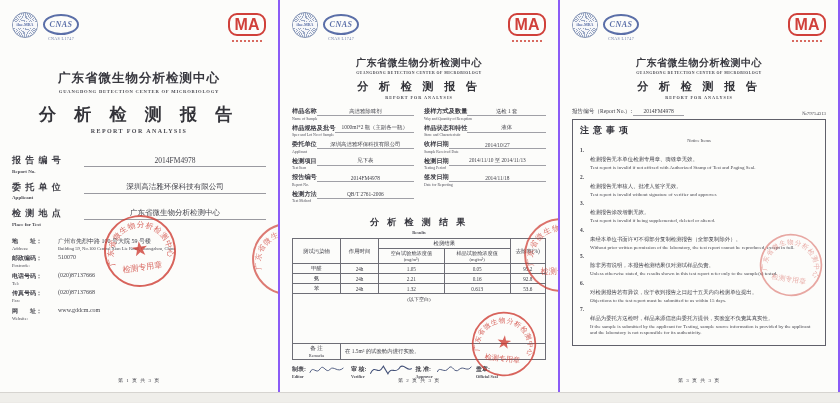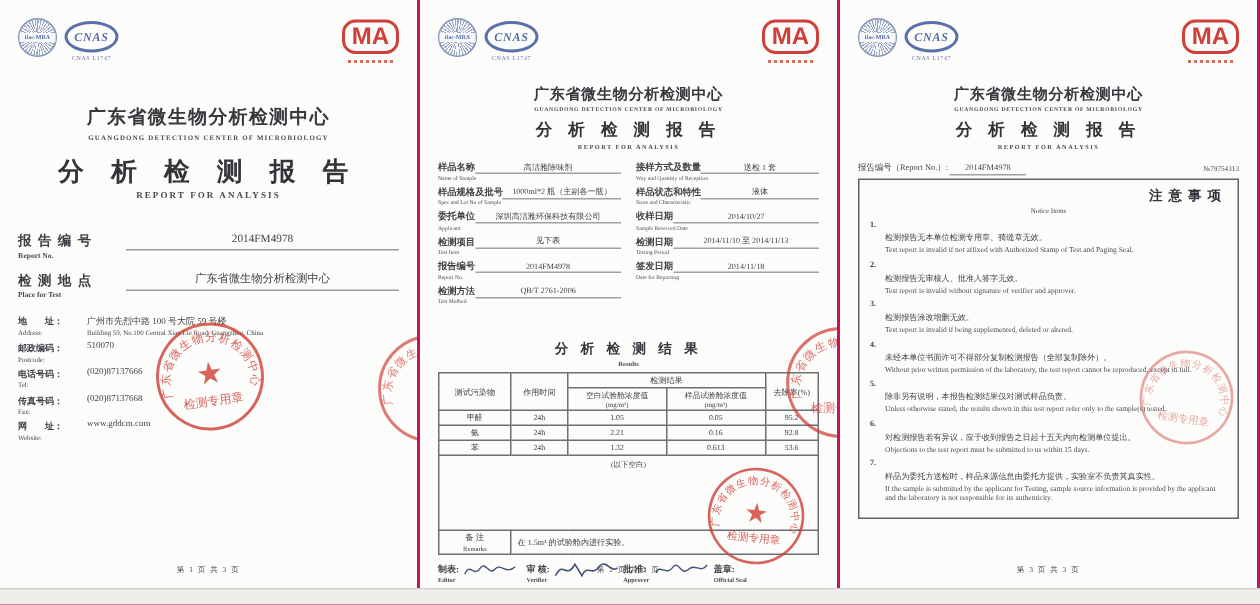--- a/index.html
+++ b/index.html
@@ -1,17 +1,17 @@
 <!DOCTYPE html>
 <html><head>
 <meta charset="utf-8">
 <style>
   html,body{margin:0;padding:0;}
   body{width:840px;height:403px;background:#eceae6;font-family:"Liberation Serif",serif;overflow:hidden;}
-  .sheet-row{display:flex;gap:2px;height:392px;background:#be185d;}
+  .sheet-row{display:flex;gap:2px;height:392px;background:#8b5cf6;}
   .bottom-strip{height:9px;background:#efeeea;border-top:1px solid #d6d4d0;}
   .page{position:relative;width:278px;height:392px;background:#fcfcfa;overflow:hidden;color:#3f3f47;flex:0 0 auto;padding:0 12px;box-sizing:border-box;}
   
   .logos{display:flex;justify-content:space-between;align-items:flex-start;margin-top:12px;height:36px;}
   .logo-left{display:flex;gap:5px;align-items:flex-start;}
   .ilac{width:24px;height:24px;border-radius:50%;border:1px solid #8494b5;background:repeating-conic-gradient(#9aa8c4 0deg 4deg,#f4f5f8 4deg 10deg);position:relative;}
   .ilac .band{position:absolute;left:0;right:0;top:9px;height:6px;background:#f7f8fa;font-size:4px;line-height:6px;text-align:center;color:#5b6fa8;font-weight:bold;}
   .cnas{text-align:center;margin-top:2px;}
   .cnas .oval{width:32px;height:17px;border:2px solid #5b6fa8;border-radius:50%;color:#5b6fa8;font-style:italic;font-weight:bold;font-size:8px;line-height:17px;text-align:center;letter-spacing:.5px;}
   .cnas .sub{font-size:4px;color:#6d7ca3;margin-top:1px;letter-spacing:.4px;}
@@ -25,21 +25,21 @@
   .p1 .h-en1{font-size:4.6px;letter-spacing:.8px;margin-top:2px;font-weight:bold;}
   .p1 .h-cn2{font-size:17px;letter-spacing:7px;margin-top:9px;font-weight:bold;text-align:center;color:#333339;}
   .p1 .h-en2{font-size:6px;letter-spacing:1.4px;margin-top:2px;font-weight:bold;}
   .sm .h-cn1{font-size:10px;margin-top:8px;letter-spacing:.5px;}
   .sm .h-en1{font-size:3.8px;letter-spacing:.5px;margin-top:1px;font-weight:bold;}
   .sm .h-cn2{font-size:11px;letter-spacing:4px;margin-top:4px;font-weight:bold;text-align:center;color:#333339;}
   .sm .h-en2{font-size:4.2px;letter-spacing:1px;margin-top:1px;font-weight:bold;}
   
   .p1-fields{margin-top:20px;}
   .f-row{margin-bottom:7px;}
-  .f-top{display:flex;}
+  .f-top{display:flex;align-items:flex-end;}
   .f-cn{width:72px;font-size:9px;font-weight:bold;letter-spacing:1px;white-space:nowrap;}
   .f-val{flex:1;text-align:center;font-size:7.5px;border-bottom:1px solid #9a9aa0;padding-bottom:1px;}
   .f-en{font-size:5px;color:#4a4a52;margin-top:1.5px;font-weight:bold;}
   
   .contact{margin-top:10px;}
   .c-row{margin-bottom:3.5px;}
   .c-l1{display:flex;font-size:6px;}
   .c-cn{width:46px;font-weight:bold;white-space:nowrap;}
   .c-val{flex:1;}
   .c-l2{display:flex;font-size:4.6px;color:#4a4a52;}
@@ -47,42 +47,42 @@
   .c-val2{flex:1;}
   .footer{position:absolute;bottom:9px;left:0;right:0;text-align:center;font-size:5px;color:#45454d;letter-spacing:1px;}
   
   .p2-grid{display:flex;gap:10px;margin-top:7px;}
   .p2-col{flex:1;min-width:0;}
   .p2f{margin-bottom:3px;}
   .p2l1{display:flex;align-items:flex-end;}
   .p2cn{font-size:6.2px;font-weight:bold;white-space:nowrap;}
   .p2val{flex:1;text-align:center;font-size:5.4px;border-bottom:1px solid #a0a0a6;padding-bottom:.5px;white-space:nowrap;overflow:hidden;}
   .p2en{font-size:3.8px;color:#50505a;margin-top:.5px;}
-  .res-cn{text-align:center;font-size:9px;font-weight:bold;letter-spacing:3px;margin-top:20px;color:#35353d;}
+  .res-cn{text-align:center;font-size:9px;font-weight:bold;letter-spacing:3px;margin-top:10px;color:#35353d;}
   .res-en{text-align:center;font-size:4.4px;font-weight:bold;color:#4a4a52;margin-top:1px;}
   table.results{width:100%;border-collapse:collapse;margin-top:3px;table-layout:fixed;}
   table.results td,table.results th{border:1px solid #6e6e76;font-size:5.2px;text-align:center;font-weight:normal;padding:1px 1px;color:#3c3c44;}
   table.results .hd{font-size:5.4px;}
   .unit{font-size:4.6px;display:block;}
   .blank-cell{height:46px;vertical-align:top !important;font-size:5px !important;padding-top:2px !important;}
   .rem-cn{font-size:5.6px;}
   .rem-en{font-size:4.4px;display:block;}
   .rem-val{text-align:left !important;font-size:5.4px !important;padding-left:4px !important;}
   .sigs{display:flex;align-items:flex-start;margin-top:5px;gap:2px;}
   .sig{display:flex;align-items:flex-start;gap:1px;}
   .sig-lab{font-size:6px;font-weight:bold;white-space:nowrap;}
   .sig-lab .en{display:block;font-size:4.2px;font-weight:bold;color:#4a4a52;}
   .sig svg{margin-top:-4px;}
   
   .rep-line{display:flex;justify-content:space-between;align-items:flex-end;margin-top:8px;}
   .rep-l{font-size:5.6px;}
   .rep-l .val{border-bottom:1px solid #a0a0a6;padding:0 10px 1px;}
   .serial{font-size:4.8px;color:#4a4a52;}
   .notice-box{border:1px solid #60606a;margin-top:3px;padding:4px 7px 6px;min-height:158px;position:relative;}
-  .nt-cn{text-align:right;font-size:9px;font-weight:bold;letter-spacing:4px;color:#35353d;}
+  .nt-cn{text-align:left;font-size:9px;font-weight:bold;letter-spacing:4px;color:#35353d;}
   .nt-en{text-align:center;font-size:4.6px;color:#4a4a52;margin-top:1px;margin-bottom:4px;}
   .n-item{display:flex;margin-bottom:2.5px;}
   .n-no{width:10px;font-size:5.4px;font-weight:bold;flex:0 0 auto;}
   .n-body{flex:1;}
   .n-cn{font-size:5.4px;line-height:1.25;}
   .n-en{font-size:5px;line-height:1.2;color:#4a4a52;}
   
   .stamp{position:absolute;color:rgba(205,57,47,.78);pointer-events:none;}
   .stamp svg{width:100%;height:100%;}
   .st-p1{left:102px;top:213px;width:76px;height:76px;transform:rotate(-8deg);}
@@ -118,20 +118,27 @@
     <div class="h-cn2">分 析 检 测 报 告</div>
     <div class="h-en h-en2">REPORT  FOR  ANALYSIS</div>
 
     <div class="p1-fields">
       <div class="f-row">
         <div class="f-top">
             <span class="f-cn">报 告 编 号</span>
             <span class="f-val">2014FM4978</span>
           </div>
         <div class="f-en">Report No.</div>
+      </div>
+      <div class="f-row">
+        <div class="f-top">
+            <span class="f-cn">委 托 单 位</span>
+            <span class="f-val">深圳高洁雅环保科技有限公司</span>
+          </div>
+        <div class="f-en">Applicant</div>
       </div>
       <div class="f-row">
         <div class="f-top">
             <span class="f-cn">检 测 地 点</span>
             <span class="f-val">广东省微生物分析检测中心</span>
           </div>
         <div class="f-en">Place for Test</div>
       </div>
     </div>
 

